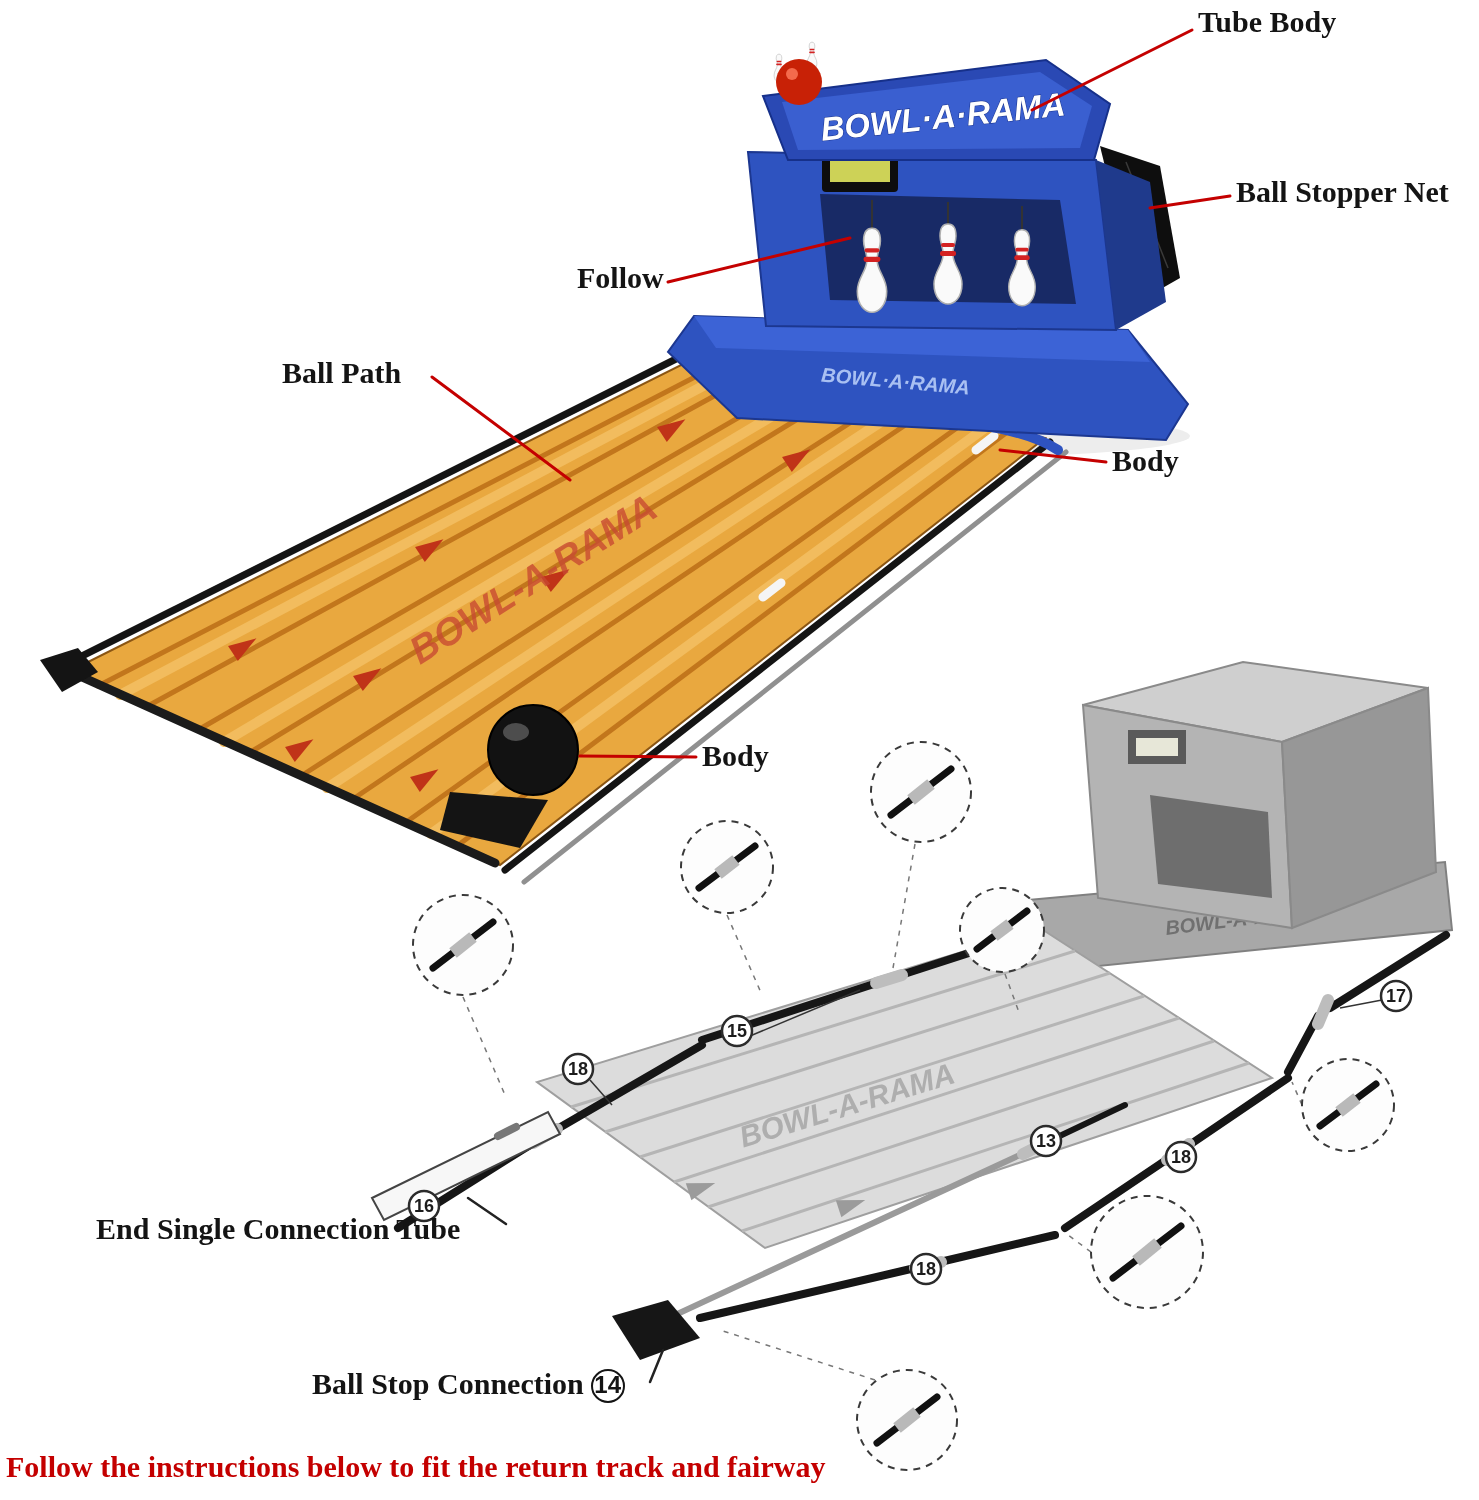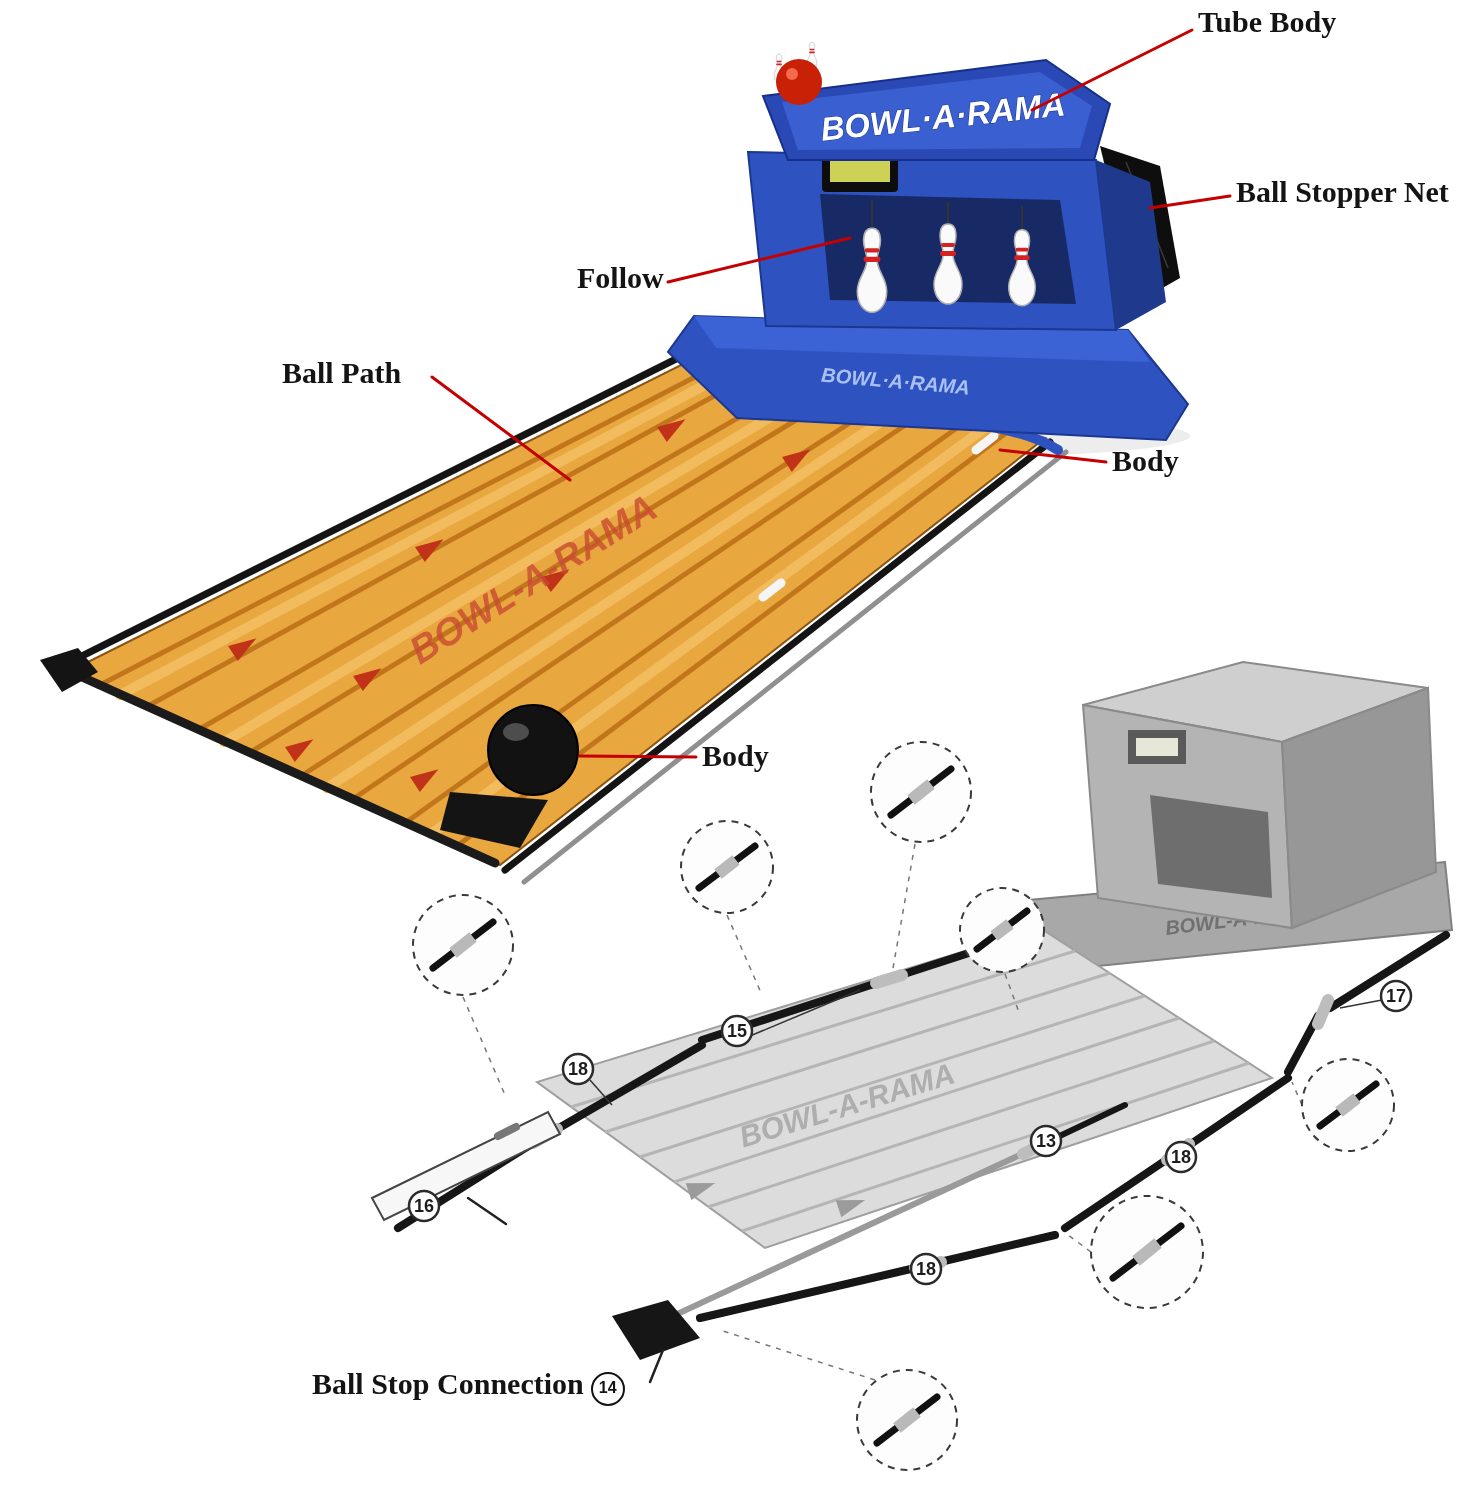--- a/index.html
+++ b/index.html
@@ -2,21 +2,21 @@
 <html><head>
 <meta charset="utf-8">
 <style>
   html,body{margin:0;padding:0;background:#fff;}
   .canvas{position:relative;width:1479px;height:1500px;background:#ffffff;overflow:hidden;
           font-family:"Liberation Serif",serif;}
   .canvas svg{position:absolute;left:0;top:0;}
   .note{position:absolute;font-weight:bold;font-size:30px;color:#c40000;white-space:nowrap;}
   .lbl{position:absolute;font-weight:bold;font-size:30px;color:#141414;white-space:nowrap;}
   .numbadge{display:inline-block;width:30px;height:30px;line-height:27px;border:2px solid #141414;
-            border-radius:50%;text-align:center;font-size:16px;vertical-align:1px;margin-left:7px;
+            border-radius:50%;text-align:center;font-size:24px;vertical-align:1px;margin-left:7px;
             font-family:"Liberation Sans",sans-serif;}
   .svg-brand{font:italic bold 33px "Liberation Sans",sans-serif;fill:#ffffff;stroke:#16308a;stroke-width:1px;paint-order:stroke;}
   .svg-base-brand{font:italic bold 20px "Liberation Sans",sans-serif;fill:#a9c0f2;}
   .svg-lane-mark{font:italic bold 38px "Liberation Sans",sans-serif;fill:#c84a32;opacity:.78;}
   .svg-gray-mark{font:italic bold 30px "Liberation Sans",sans-serif;fill:#aeaeae;}
   .svg-gray-base{font:italic bold 20px "Liberation Sans",sans-serif;fill:#707070;}
   .svg-badge{font:bold 18px "Liberation Sans",sans-serif;fill:#1c1c1c;text-anchor:middle;}
 </style>
 </head>
 <body>
@@ -277,18 +277,20 @@
   </g>
 </svg>
 
 
 <div class="lbl" style="left:1198px;top:5px;">Tube Body</div>
 <div class="lbl" style="left:1236px;top:175px;">Ball Stopper Net</div>
 <div class="lbl" style="left:577px;top:261px;">Follow</div>
 <div class="lbl" style="left:282px;top:356px;">Ball Path</div>
 <div class="lbl" style="left:1112px;top:444px;">Body</div>
 <div class="lbl" style="left:702px;top:739px;">Body</div>
+<div class="lbl" style="left:96px;top:1212px;">End Single Connection Tube</div>
 <div class="lbl" style="left:312px;top:1367px;">
   <span>Ball Stop Connection</span><span class="numbadge">14</span>
 </div>
 
+<div class="note" style="left:6px;top:1450px;">Follow the instructions below to fit the return track and fairway</div>
 
 </div>
 
 </body></html>

